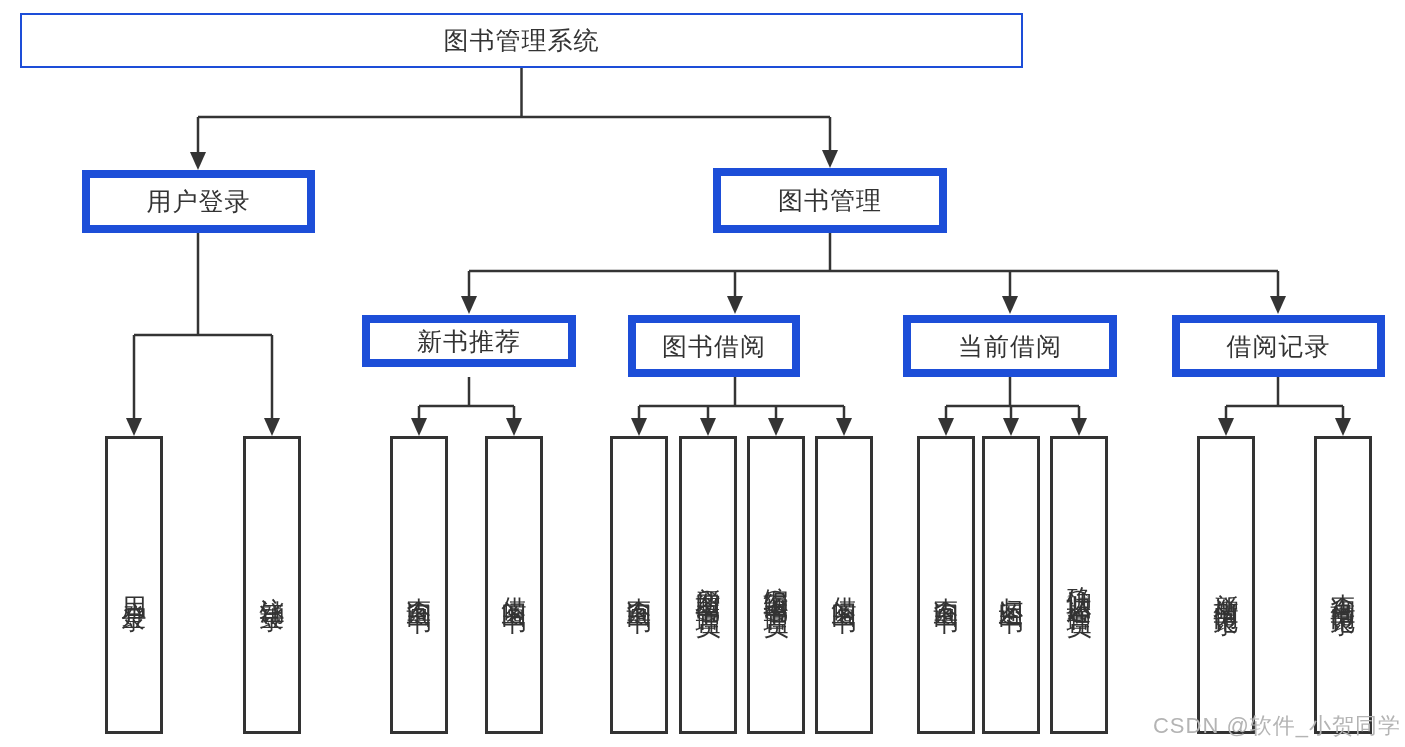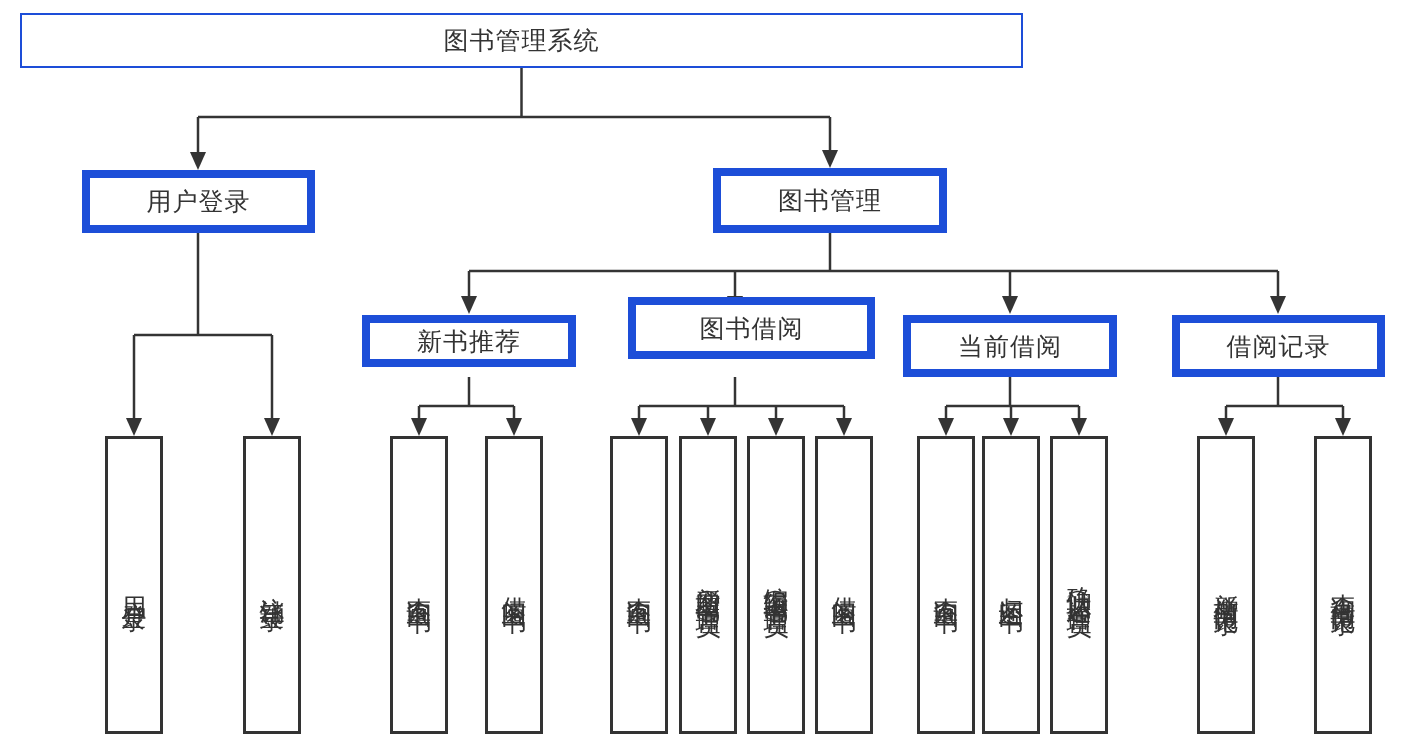--- a/index.html
+++ b/index.html
@@ -152,21 +152,21 @@
   <div class="hbox" style="left:82px; top:170px; width:233px; height:63px;">
     <span>用户登录</span>
   </div>
   <div class="hbox" style="left:713px; top:168px; width:234px; height:65px;text-align:right;">
     <span>图书管理</span>
   </div>
 
   <div class="hbox" style="left:362px; top:315px; width:214px; height:52px;">
     <span>新书推荐</span>
   </div>
-  <div class="hbox" style="left:628px; top:297px; width:247px; height:62px;">
+  <div class="hbox" style="left:628px; top:315px; width:172px; height:62px;">
     <span>图书借阅</span>
   </div>
   <div class="hbox" style="left:1172px; top:315px; width:213px; height:62px;">
     <span>借阅记录</span>
   </div>
   <div class="hbox" style="left:903px; top:315px; width:214px; height:62px;">
     <span>当前借阅</span>
   </div>
 
   <div class="leaf" style="left:105px;">
@@ -206,14 +206,15 @@
     <span class="vtext">确认归还（管理员）</span>
   </div>
 
   <div class="leaf" style="left:1197px;">
     <span class="vtext">新增借阅记录</span>
   </div>
   <div class="leaf" style="left:1314px;">
     <span class="vtext">查询借阅记录</span>
   </div>
 
+  <div class="watermark">CSDN @软件_小贺同学</div>
 
 </div>
 
 </body></html>

